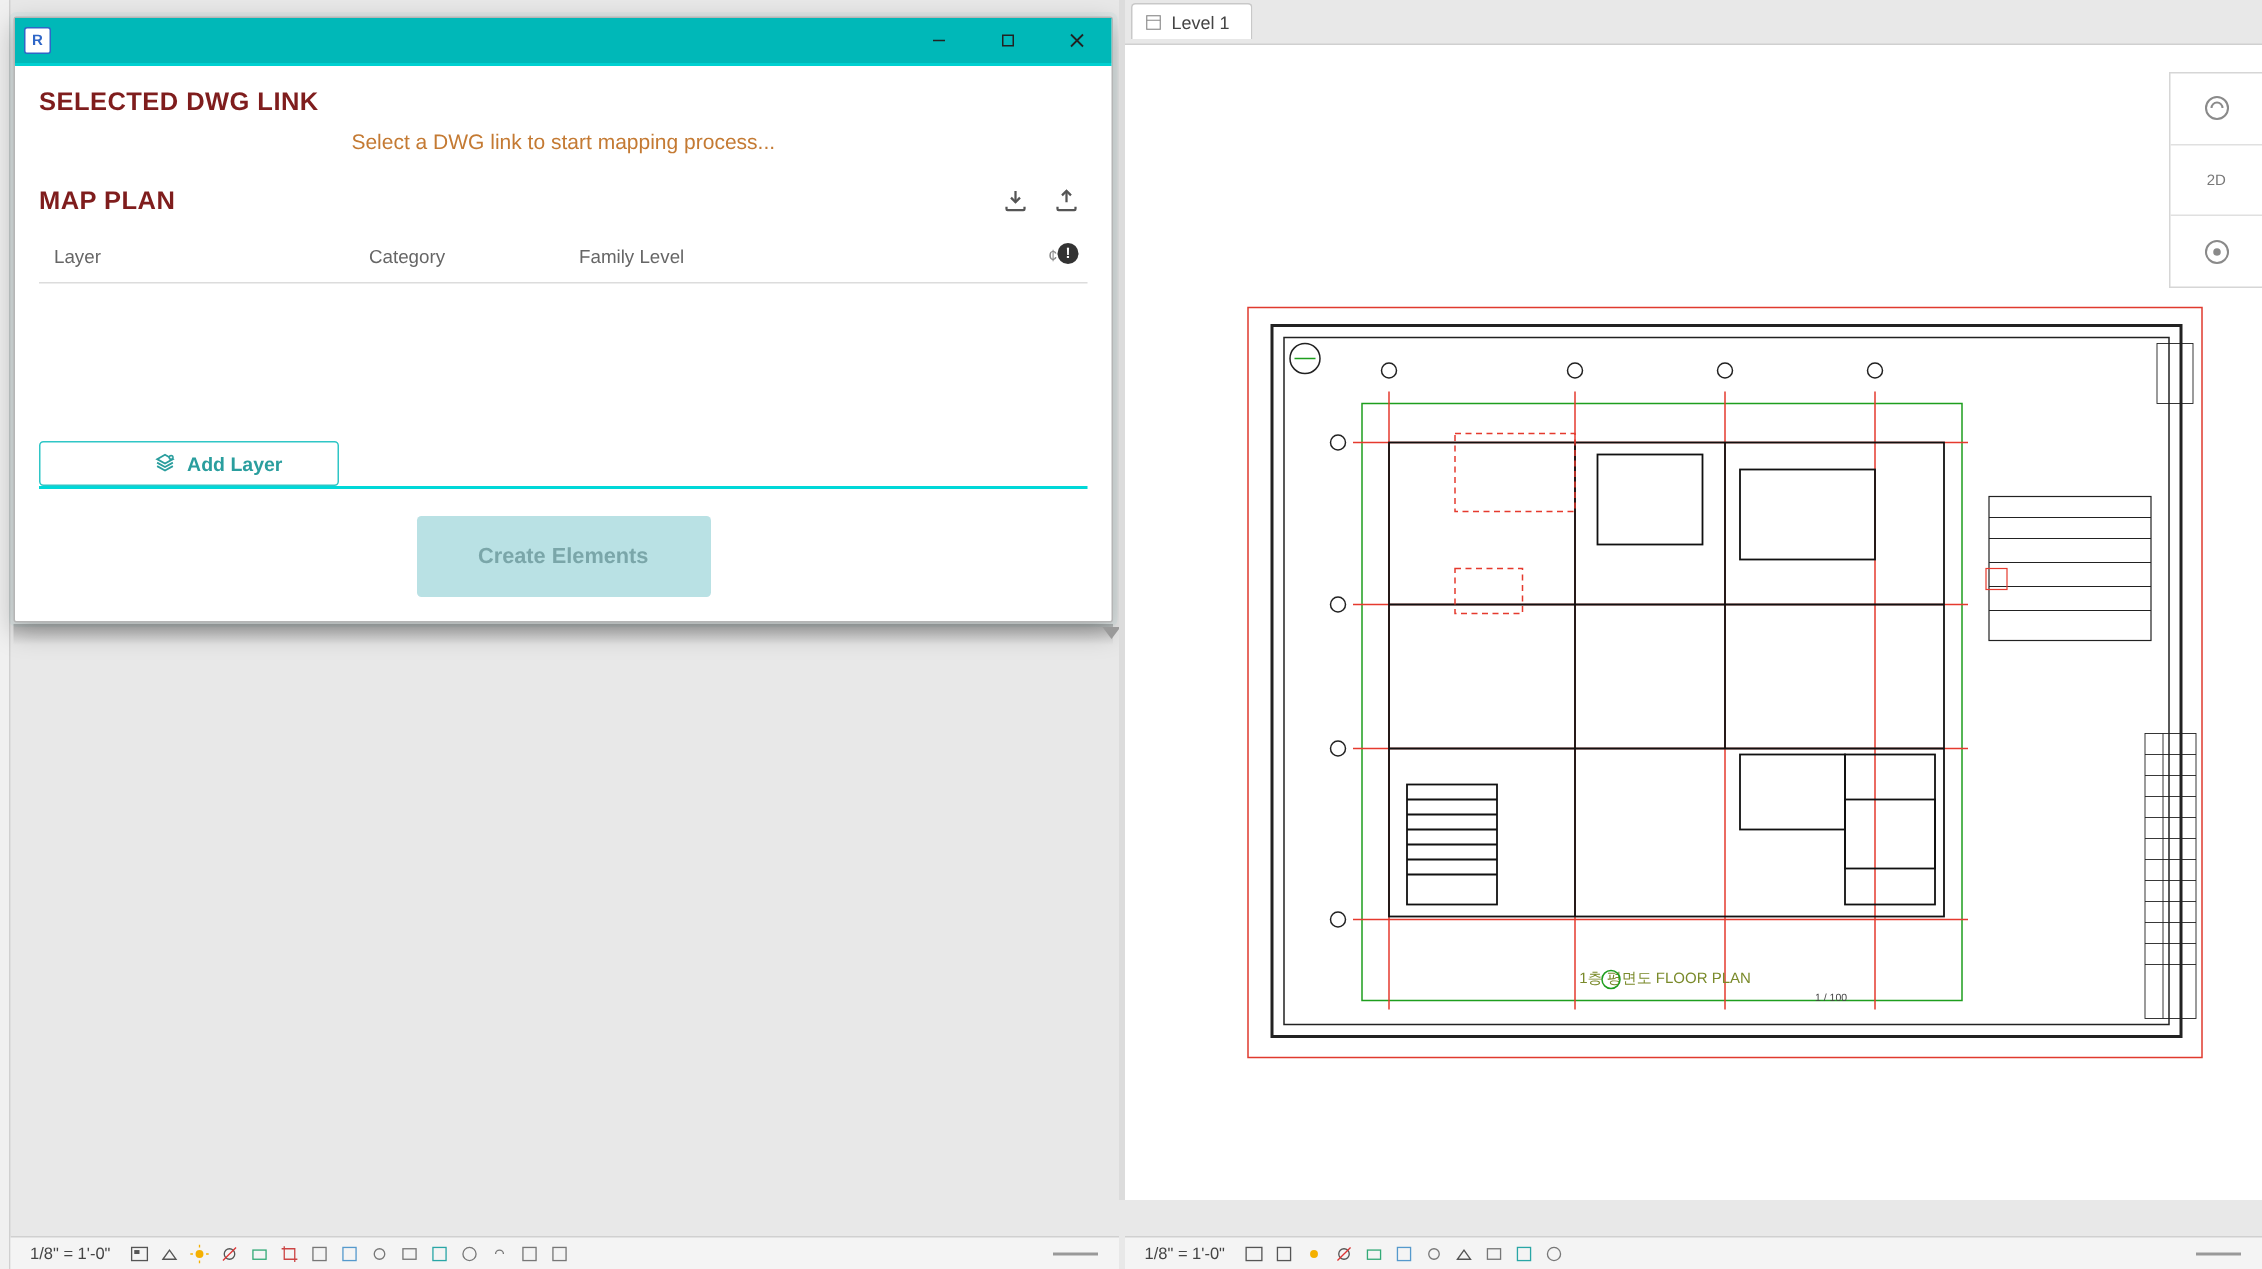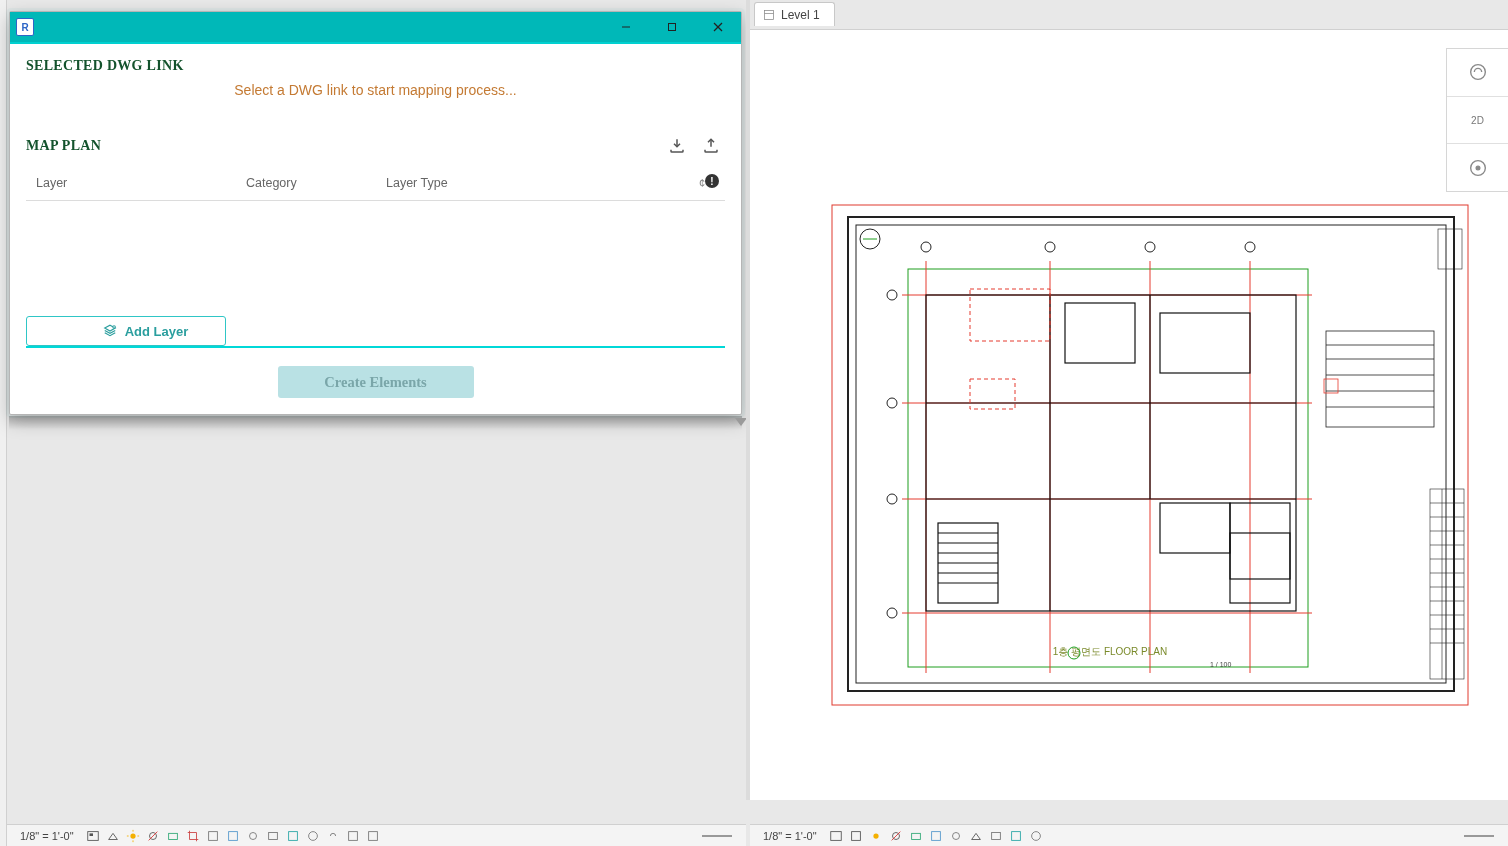--- a/index.html
+++ b/index.html
@@ -23,22 +23,22 @@
   display:flex; align-items:center; justify-content:center; font-size:10px; font-weight:bold; color:#2e66c7;
 }
 .titlebar-spacer { flex:1; }
 .win-btn {
   width:46px; height:30px; display:flex; align-items:center; justify-content:center;
   color:#222; cursor:pointer;
 }
 .win-btn svg { width:10px; height:10px; }
 
 .dialog-body { padding:14px 16px 16px; height:calc(100% - 30px); display:flex; flex-direction:column; border-top:2px solid #00d0d0; }
-h1.sec-title { font-size:14px; font-weight:700; color:#14532d; letter-spacing:.3px;font-family:Liberation Serif, serif; }
-.hint { color:#c47a33; font-size:14px; text-align:center; margin-top:8px; margin-bottom:34px; }
+h1.sec-title { font-size:17px; font-weight:700; color:#7f1d1d; letter-spacing:.3px; }
+.hint { color:#c47a33; font-size:14px; text-align:center; margin-top:8px; margin-bottom:18px; }
 .mapboard-row { display:flex; align-items:center; }
 .mapboard-row h1 { flex:1; }
 .icon-btn { width:28px; height:28px; display:flex; align-items:center; justify-content:center; cursor:pointer; color:#555; margin-left:6px; }
 .icon-btn svg { width:18px; height:18px; }
 
 .table-head {
   display:flex; font-size:12.5px; color:#666; padding:10px 8px 10px 10px;
   border-bottom:1px solid #dcdcdc; margin-top:6px;
 }
 .col-layer { width:210px; }
@@ -53,24 +53,23 @@
 .add-layer-btn {
   display:inline-flex; align-items:center; justify-content:center;
   width:200px; height:30px; border:1.5px solid #2fc6c6; border-radius:3px;
   color:#2a9e9e; font-size:13px; font-weight:600; cursor:pointer;
   background:#fff; gap:8px; margin-top:6px;padding-left:39px;
 }
 .add-layer-btn svg { width:14px; height:14px; fill:#2a9e9e; }
 
 .dialog-footer { border-top:2px solid #00d8d8; padding-top:18px; display:flex; justify-content:center; }
 .create-btn {
-  width:196px; height:32px; border:none; border-radius:3px;
+  width:196px; height:54px; border:none; border-radius:3px;
   background:#b9e1e4; color:#7aa6a9; font-size:14.5px; font-weight:600;
   cursor:not-allowed;
-  font-family:Liberation Serif, serif;
 }
 
 .dialog-shadow-strip { position:absolute; left:9px; top:416px; width:733px; height:14px;
   background:linear-gradient(to bottom, rgba(0,0,0,.22), rgba(0,0,0,0)); pointer-events:none; }
 
 
 .left-canvas {
   position:absolute; left:7px; top:0; width:739px; height:800px; background:#fff; z-index:-1;
   border-right:1px solid #cfcfcf;
 }
@@ -208,21 +207,21 @@
           <path d="M12 13V3"></path>
             <path d="M8 7l4-4 4 4"></path>
             <path d="M4 17v2a1 1 0 001 1h14a1 1 0 001-1v-2"></path>
         </svg>
       </div>
     </div>
 
     <div class="table-head">
       <div class="col-layer">Layer</div>
       <div class="col-cat">Category</div>
-      <div class="col-fam">Layer Type</div>
+      <div class="col-fam">Family Level</div>
       <div class="col-end">
         <span class="info-pre">¢</span>
         <span class="info-dot">!</span>
       </div>
     </div>
     <div class="table-body"></div>
 
     <button class="add-layer-btn">
       <svg viewBox="0 0 24 24">
           <path d="M12 2l9 5-9 5-9-5 9-5zm-9 9l9 5 9-5m-18 4l9 5 9-5" fill="none" stroke="#2a9e9e" stroke-width="2"></path>

